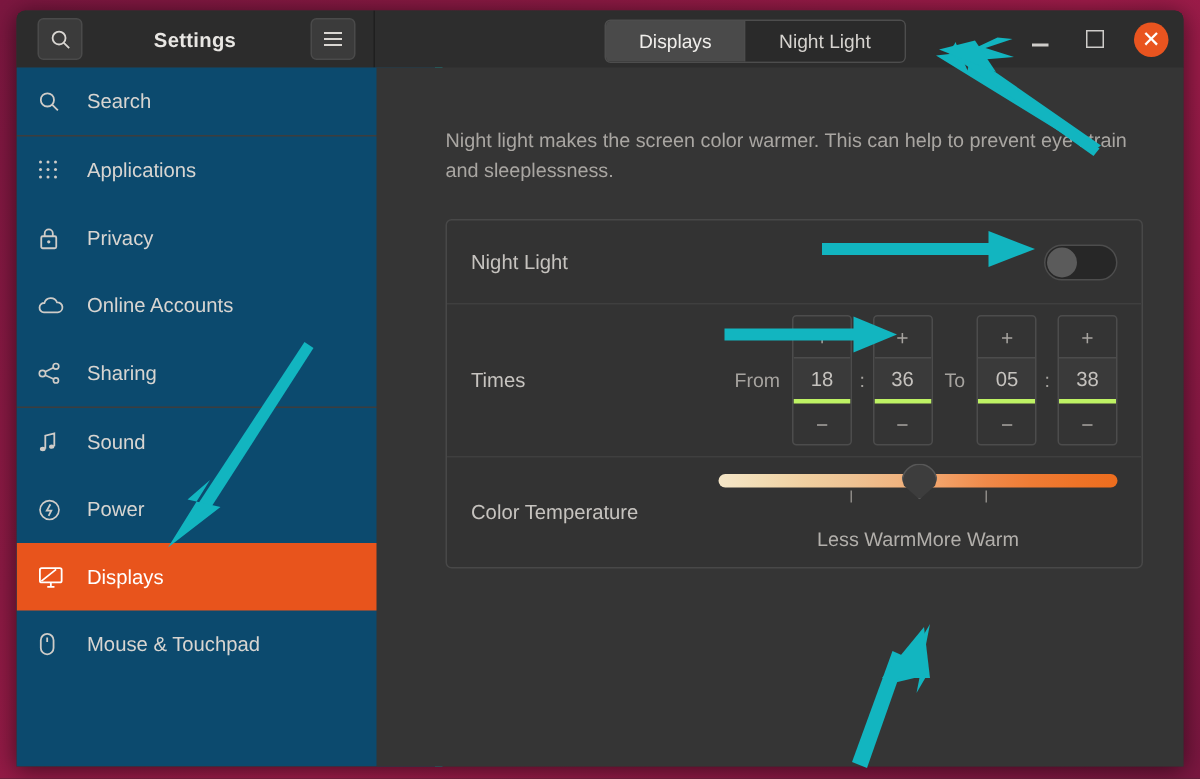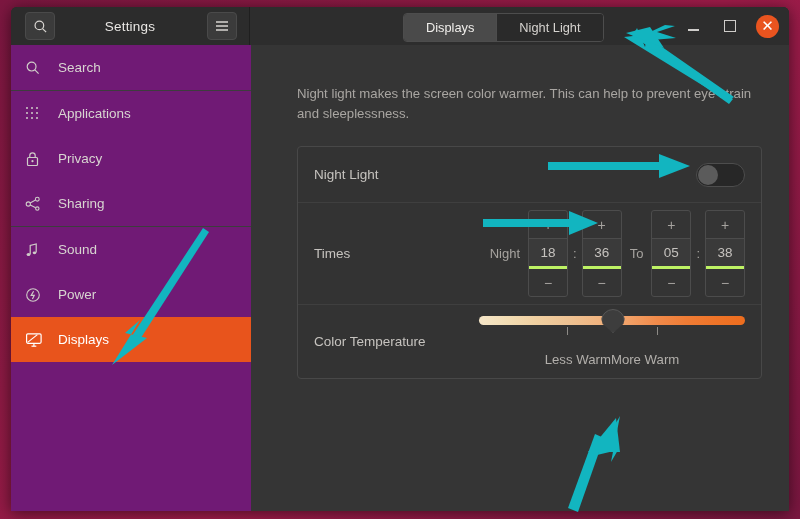--- a/index.html
+++ b/index.html
@@ -54,21 +54,21 @@
     border-radius: 4px;
     display: flex; align-items: center; justify-content: center;
     cursor: pointer;
   }
   .icon-btn svg { display: block; }
   .hb-title {
     position: absolute; left: 0; right: 0;
     text-align: center;
     color: #e8e6e3;
     font-size: 13.5px;
-    font-weight: normal;
+    font-weight: bold;
     letter-spacing: .2px;
     pointer-events: none;
   }
 
   
   .tabs {
     position: absolute;
     left: 153px; top: 6px;
     display: flex;
     height: 27px;
@@ -108,21 +108,21 @@
     color: #fff;
     font-size: 15px; line-height: 1;
     font-family: "DejaVu Sans", sans-serif;
   }
 
   
   .sidebar {
     position: absolute;
     left: 0; top: 38px;
     width: 284px; height: 466px;
-    background: #701a75;
+    background: #0c4a6e;
     border-right: 5px solid #14b8a6;
     box-sizing: border-box;
     overflow: hidden;
   }
   .side-item {
     position: relative;
     height: 45px;
     display: flex; align-items: center;
     padding-left: 14px;
     cursor: pointer;
@@ -378,20 +378,28 @@
           <svg width="15" height="16" viewBox="0 0 15 16" fill="none" stroke="currentColor" stroke-width="1.2">
             <rect x="2.5" y="6.5" width="10" height="8" rx="1"></rect>
             <path d="M4.8 6.5V4.6a2.7 2.7 0 0 1 5.4 0v1.9"></path>
             <circle cx="7.5" cy="10.2" r="1.1" fill="currentColor" stroke="none"></circle>
           </svg>
         </span>
         <span class="lbl">Privacy</span>
         <span class="chev">›</span>
       </div>
 
+      <div class="side-item">
+        <span class="ico">
+          <svg width="18" height="13" viewBox="0 0 18 13" fill="none" stroke="currentColor" stroke-width="1.2">
+            <path d="M4.3 11.2a3.1 3.1 0 0 1 .3-6.2A4.4 4.4 0 0 1 13 4.6a3.3 3.3 0 0 1 .6 6.6z"></path>
+          </svg>
+        </span>
+        <span class="lbl">Online Accounts</span>
+      </div>
 
       <div class="side-item">
         <span class="ico">
           <svg width="16" height="16" viewBox="0 0 16 16" fill="none" stroke="currentColor" stroke-width="1.1">
             <circle cx="12.3" cy="3.2" r="1.9"></circle>
               <circle cx="3.3" cy="8" r="2.1"></circle>
               <circle cx="12.3" cy="12.6" r="1.7"></circle>
             <line x1="5.2" y1="6.9" x2="10.5" y2="4.1"></line>
               <line x1="5.2" y1="9.1" x2="10.7" y2="11.7"></line>
           </svg>
@@ -426,20 +434,29 @@
           <svg width="18" height="16" viewBox="0 0 18 16" fill="none" stroke="currentColor" stroke-width="1.2">
             <rect x="1.6" y="1.8" width="14.5" height="9.5" rx="1.2"></rect>
             <line x1="6.5" y1="14.2" x2="11.3" y2="14.2"></line>
             <line x1="8.9" y1="11.3" x2="8.9" y2="14.2"></line>
             <line x1="2.6" y1="10.4" x2="12.4" y2="2.6"></line>
           </svg>
         </span>
         <span class="lbl">Displays</span>
       </div>
 
+      <div class="side-item">
+        <span class="ico">
+          <svg width="13" height="17" viewBox="0 0 13 17" fill="none" stroke="currentColor" stroke-width="1.2">
+            <rect x="2.2" y="1.6" width="8.5" height="13.6" rx="4.2"></rect>
+            <line x1="6.45" y1="4" x2="6.45" y2="7"></line>
+          </svg>
+        </span>
+        <span class="lbl">Mouse &amp; Touchpad</span>
+      </div>
 
 
       <div class="side-item">
         <span class="ico">
           
         </span>
 
       </div>
 
     </div>
@@ -459,21 +476,21 @@
             <div class="knob"></div>
           </div>
         </div>
 
 
         <div class="row row-times">
           <span class="row-label">Times</span>
           <span class="spacer"></span>
           <div class="times-wrap">
 
-            <span class="fromto">Night</span>
+            <span class="fromto">From</span>
 
             <div class="spin">
               <div class="btn">+</div>
               <div class="val">18</div>
               <div class="btn">−</div>
             </div>
 
             <span class="colon">:</span>
 
             <div class="spin">

